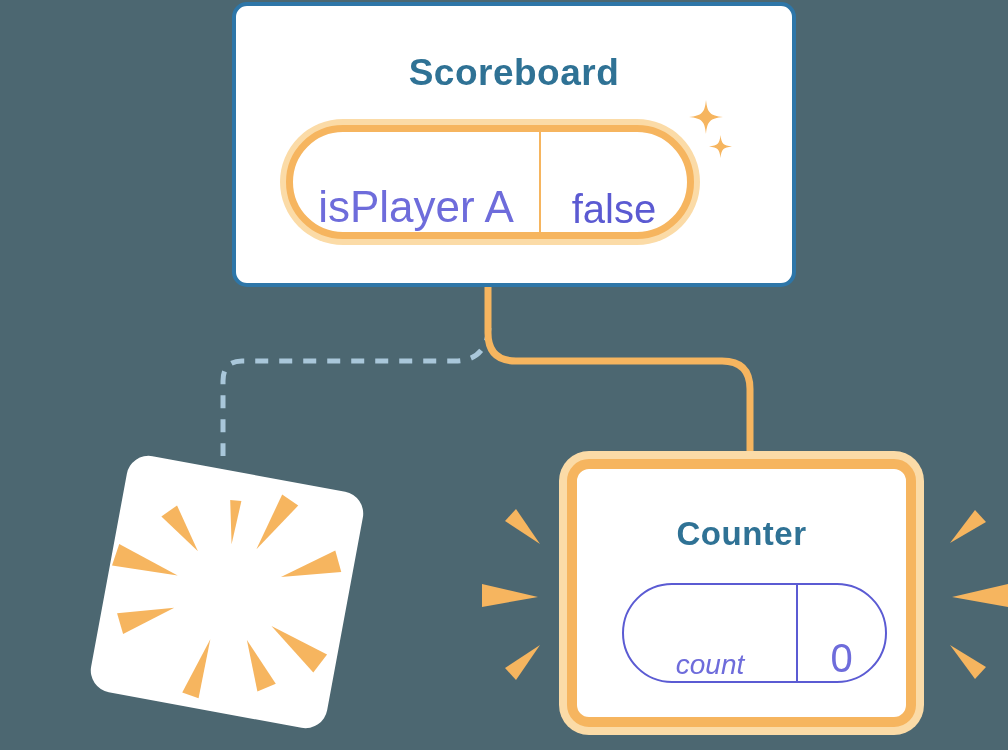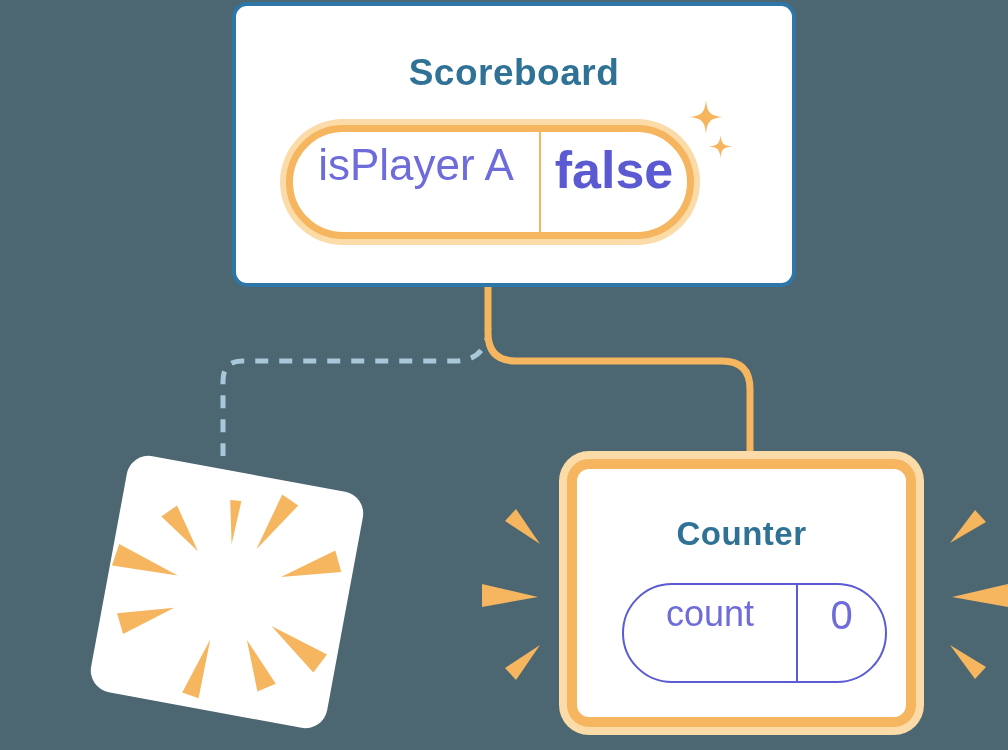--- a/index.html
+++ b/index.html
@@ -20,31 +20,31 @@
   .scoreboard-card{left:232px;top:2px;width:564px;height:285px;border:4px solid var(--blue-border);border-radius:15px;}
   .counter-card{left:567px;top:459px;width:349px;height:268px;border:10px solid var(--orange);border-radius:22px;box-shadow:0 0 0 8px var(--orange-halo);}
 
   .card-title{position:absolute;width:100%;text-align:center;color:var(--title-blue);font-weight:600;letter-spacing:.5px;}
   .scoreboard-title{top:46px;font-size:37px;}
   .counter-title{top:46px;font-size:33px;}
 
   .state-pill{position:absolute;display:flex;align-items:stretch;box-sizing:border-box;background:var(--card-bg);border-radius:999px;overflow:hidden;}
   .scoreboard-pill{left:50px;top:119px;width:408px;height:114px;border:7px solid var(--orange);box-shadow:0 0 0 6px var(--orange-halo);}
   .counter-pill{left:45px;top:114px;width:265px;height:100px;border:2px solid var(--pill-border-purple);}
-  .pill-cell{display:flex;align-items:flex-start;justify-content:center;margin-top:8px;}
+  .pill-cell{display:flex;align-items:flex-end;justify-content:center;}
   .scoreboard-pill .key-cell{width:246px;}
   .scoreboard-pill .value-cell{flex:1;}
   .counter-pill .key-cell{width:172px;}
   .counter-pill .value-cell{flex:1;}
   .pill-divider{width:2px;}
   .divider-orange{background:var(--orange);}
   .divider-purple{background:var(--pill-border-purple);}
   .key-text{color:var(--purple);font-size:44px;}
-  .value-text{color:var(--purple-strong);font-size:52px;font-weight:700;}
-  .counter-pill .key-text{font-size:36px;}
+  .value-text{color:var(--purple-strong);font-size:40px;font-weight:400;}
+  .counter-pill .key-text{font-size:28px;font-style:italic;}
   .counter-pill .value-text{font-size:40px;font-weight:400;color:var(--purple);}
 
   .sparkle{position:absolute;}
   .sparkle-big{left:453px;top:94px;width:34px;height:34px;}
   .sparkle-small{left:473px;top:129px;width:23px;height:23px;}
   .sparkle path{fill:var(--orange);}
 
   .poof-square{position:absolute;left:107px;top:472px;width:240px;height:240px;background:var(--card-bg);border-radius:22px;transform:rotate(10.5deg);}
   .poof-square svg{width:240px;height:240px;display:block;}
   .poof-square polygon{fill:var(--orange);}

